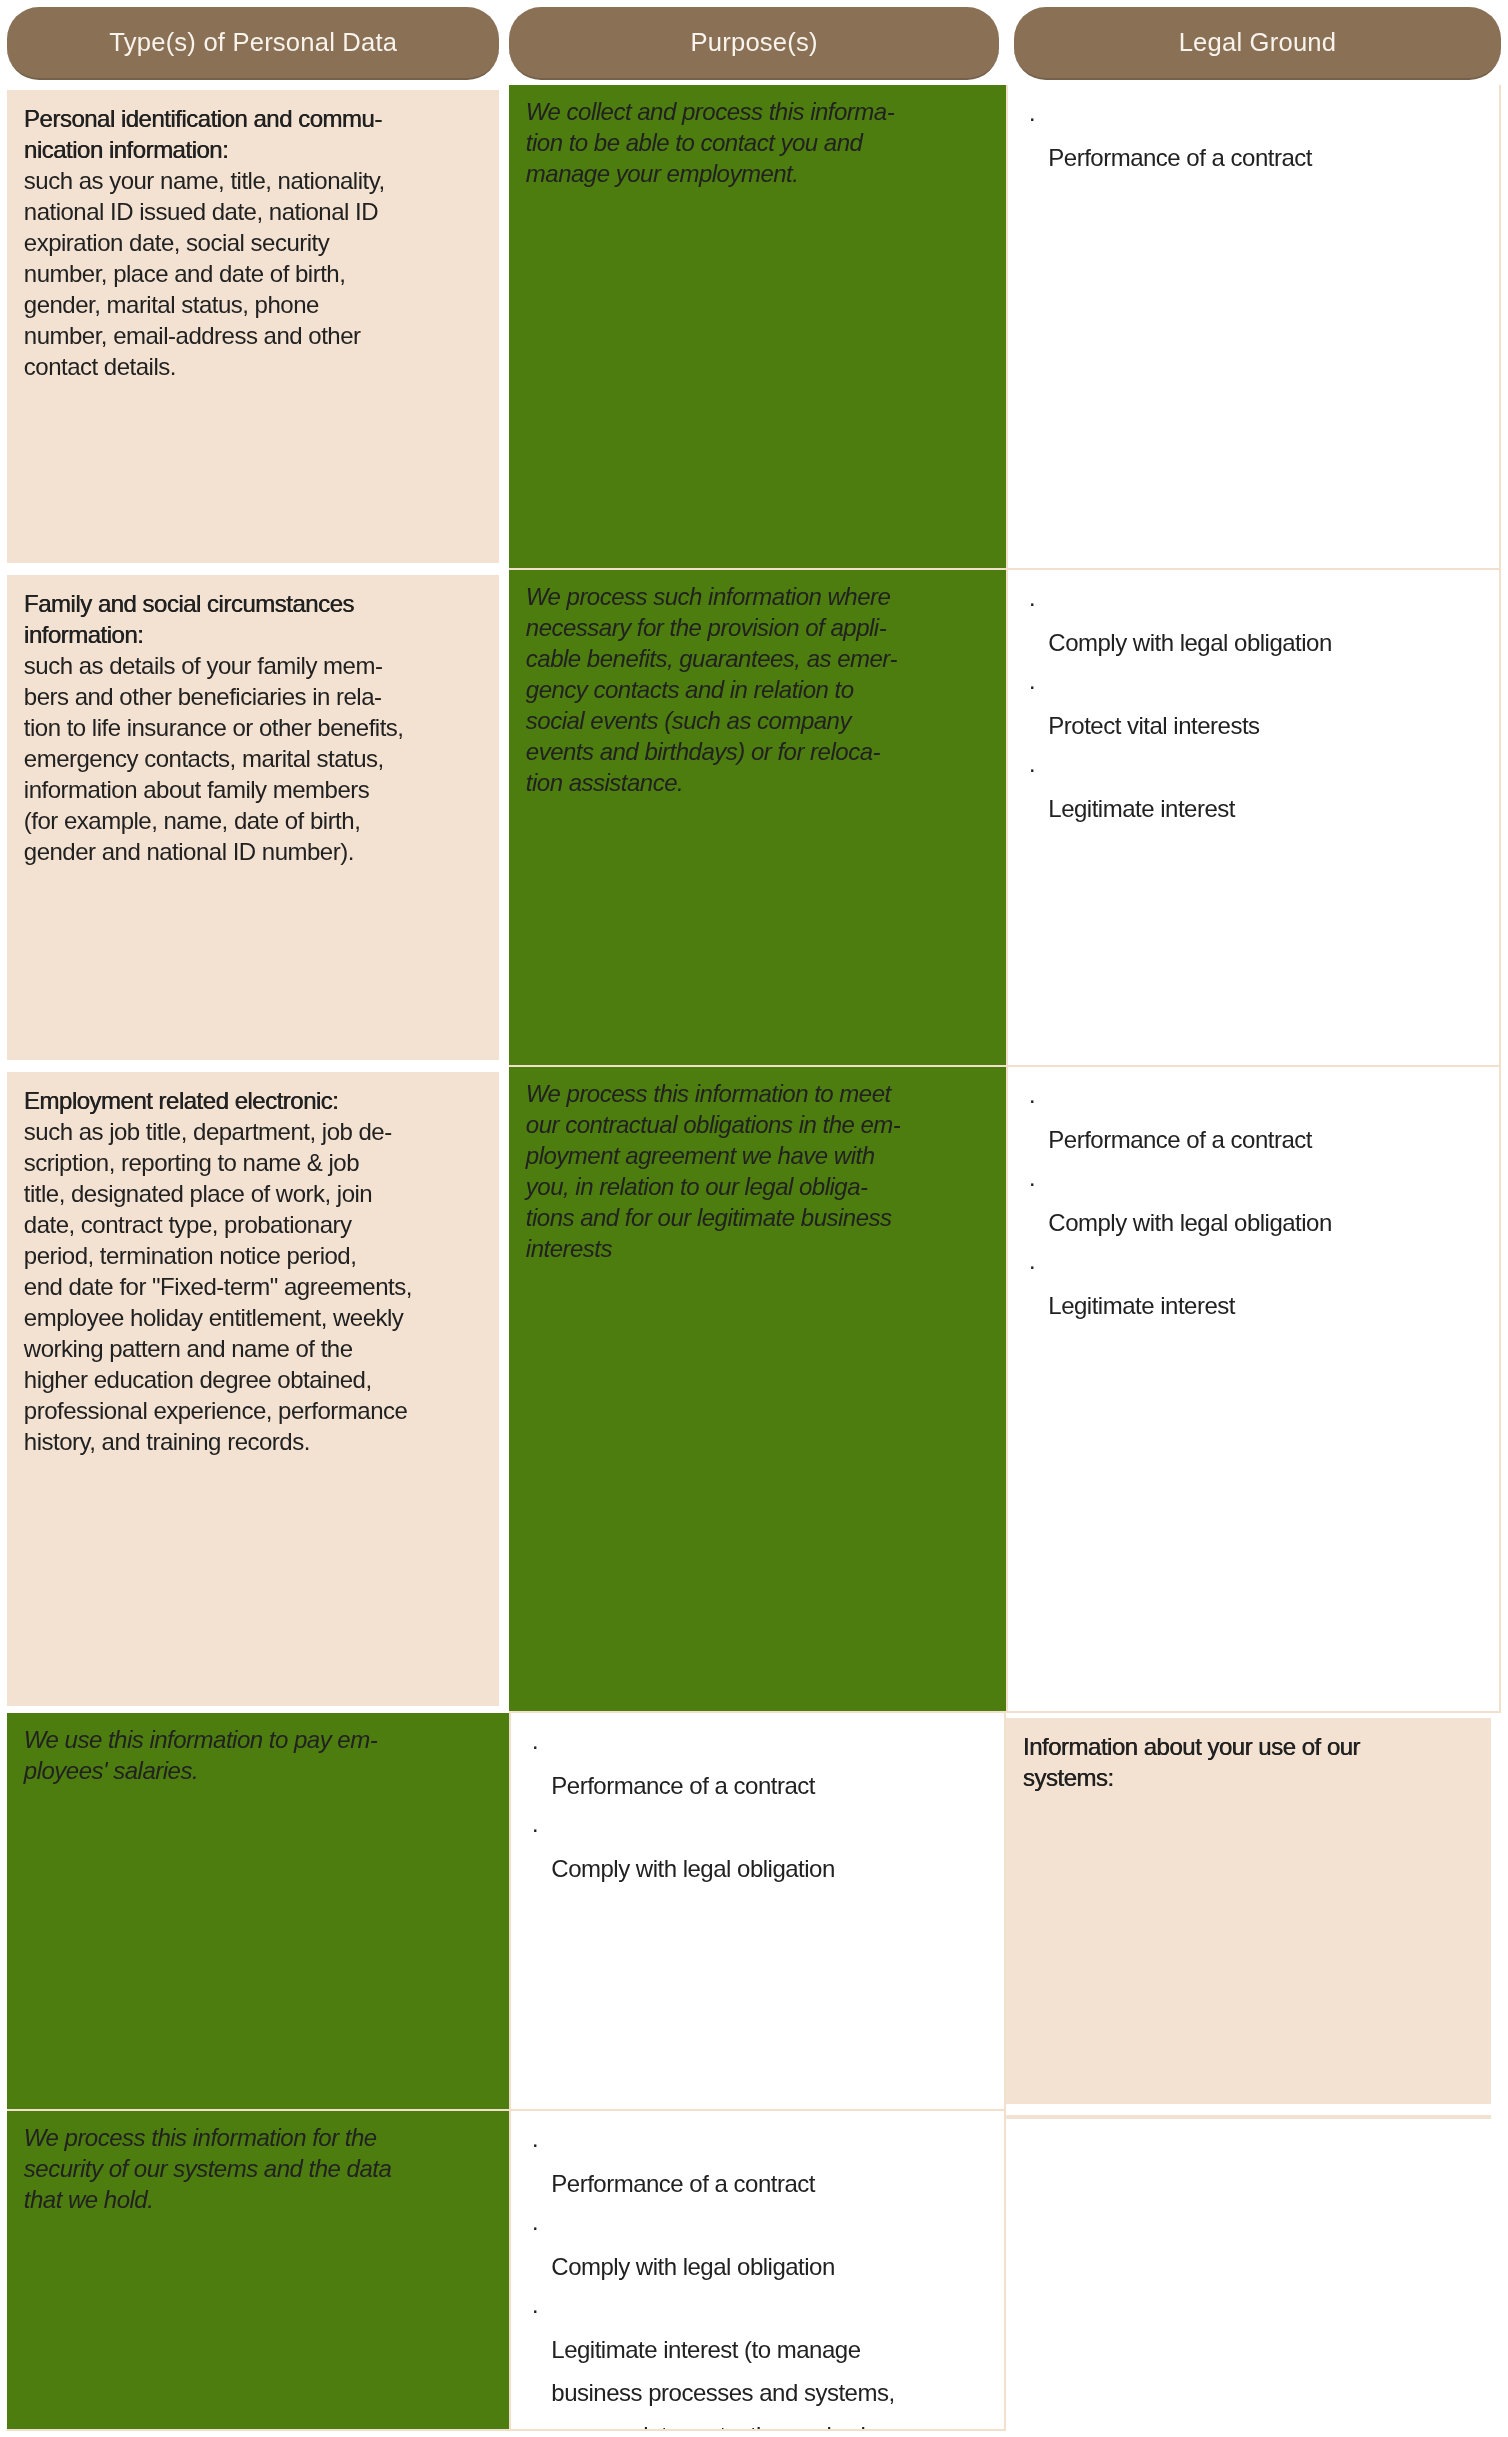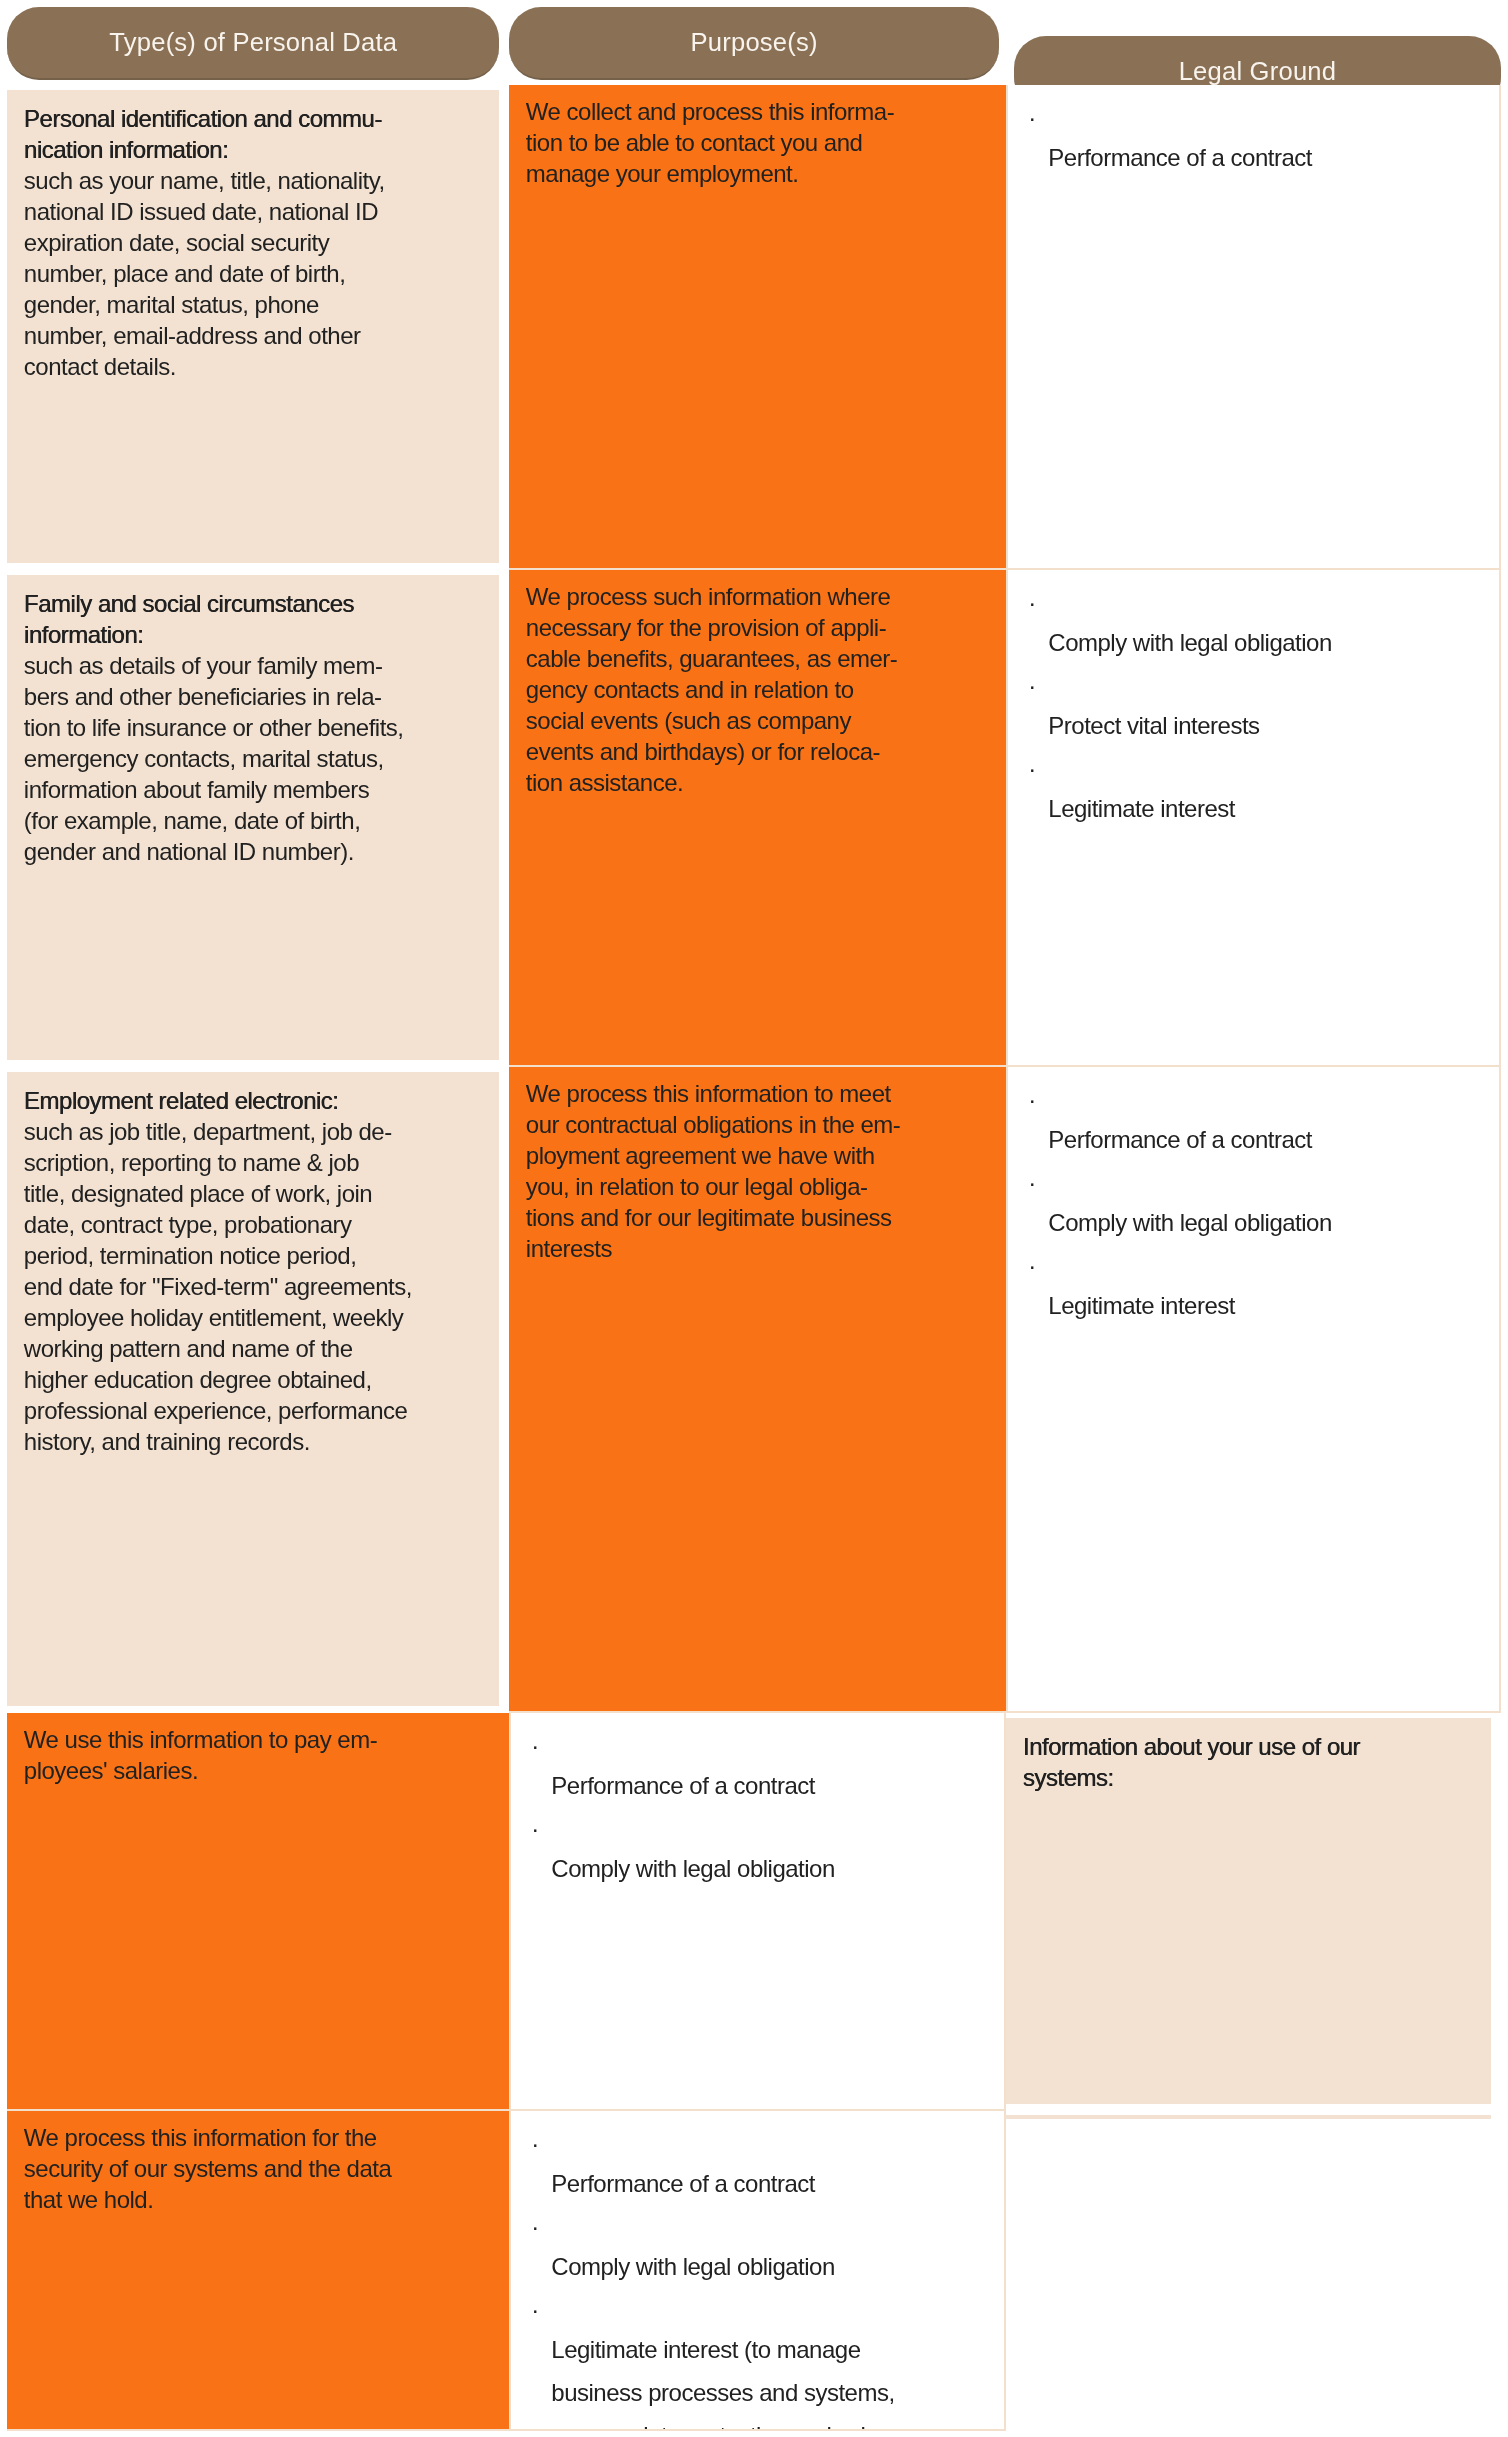--- a/index.html
+++ b/index.html
@@ -12,32 +12,32 @@
   }
   
   .hcell{overflow:hidden;}
   .hinner{
     height:73px;background:#8a7156;border-bottom:2.7px solid #75604a;
     color:#f8f3ec;display:flex;align-items:center;justify-content:center;
     font-size:25.6px;letter-spacing:0.2px;box-sizing:border-box;border-radius:32px;
   }
   .h1 .hinner{margin-right:10px;}
   .h2 .hinner{margin-right:7.3px;}
-  .h3 .hinner{margin-left:7.3px;margin-top:29px;}
+  .h3 .hinner{margin-left:7.3px;}
   
   .c1{overflow:hidden;}
   .beige{
     background:#f3e2d1;margin:4.6px 10px 7.3px 0;height:calc(100% - 12px);
     box-sizing:border-box;padding:12.8px 16.5px;overflow:hidden;
   }
   .sliver{background:#f3e2d1;margin:3.7px 10px 0 0;height:3.7px;}
   
   .c2{
-    background:#f97316;border-bottom:2.7px solid #f2dfcc;
-    box-sizing:border-box;padding:11px 16.5px;overflow:hidden;
+    background:#4d7c0f;border-bottom:2.7px solid #f2dfcc;
+    box-sizing:border-box;padding:11px 16.5px;overflow:hidden;font-style:italic;
   }
   .c3{
     background:#ffffff;border-left:2.7px solid #f2dfcc;border-right:2.7px solid #f2dfcc;
     border-bottom:2.7px solid #f2dfcc;box-sizing:border-box;padding:11px 16.5px 11px 20px;overflow:hidden;
   }
   
   .pre{
     white-space:pre;font-size:24px;line-height:31px;
     letter-spacing:-0.5px;color:#212121;
   }

